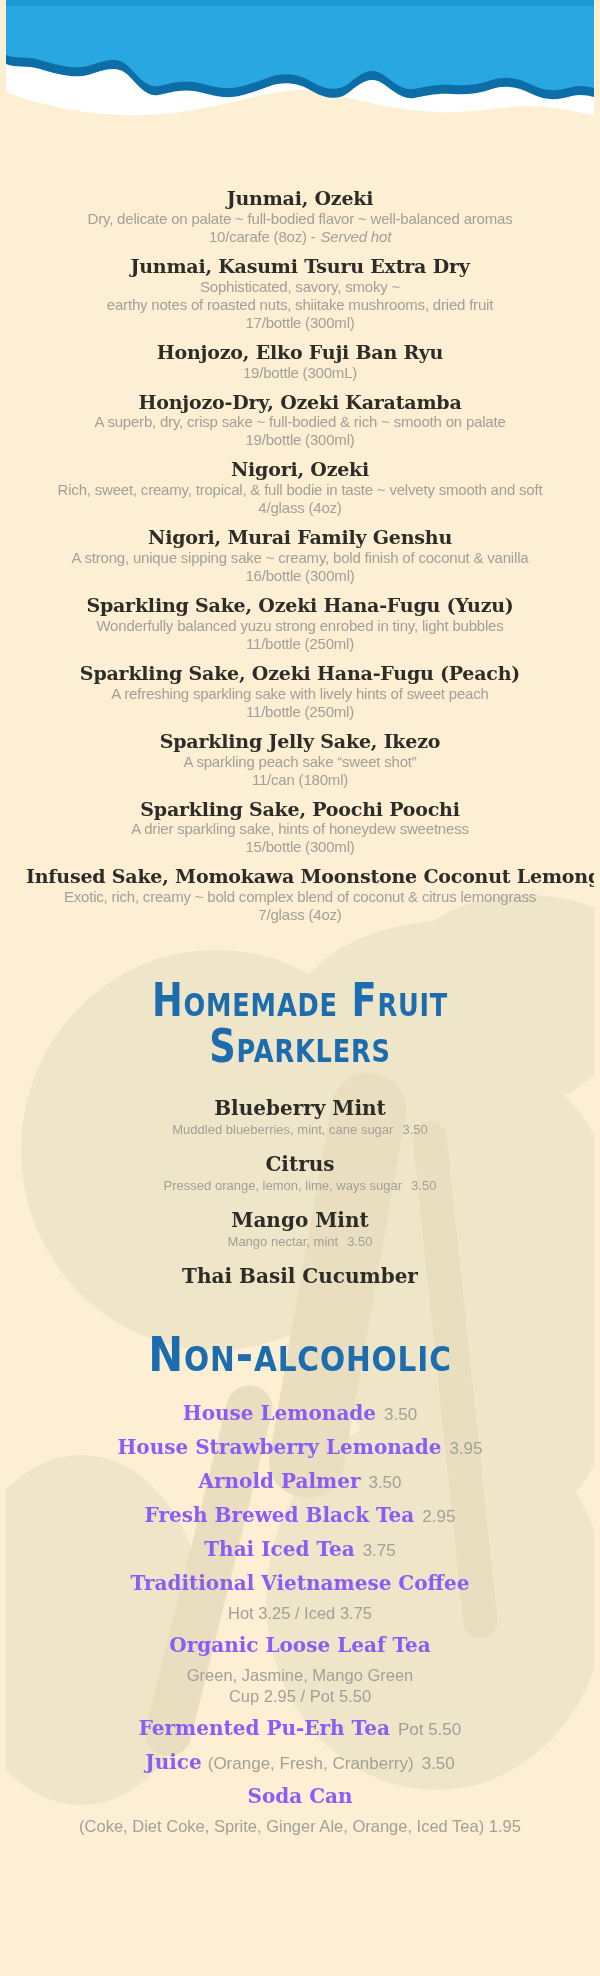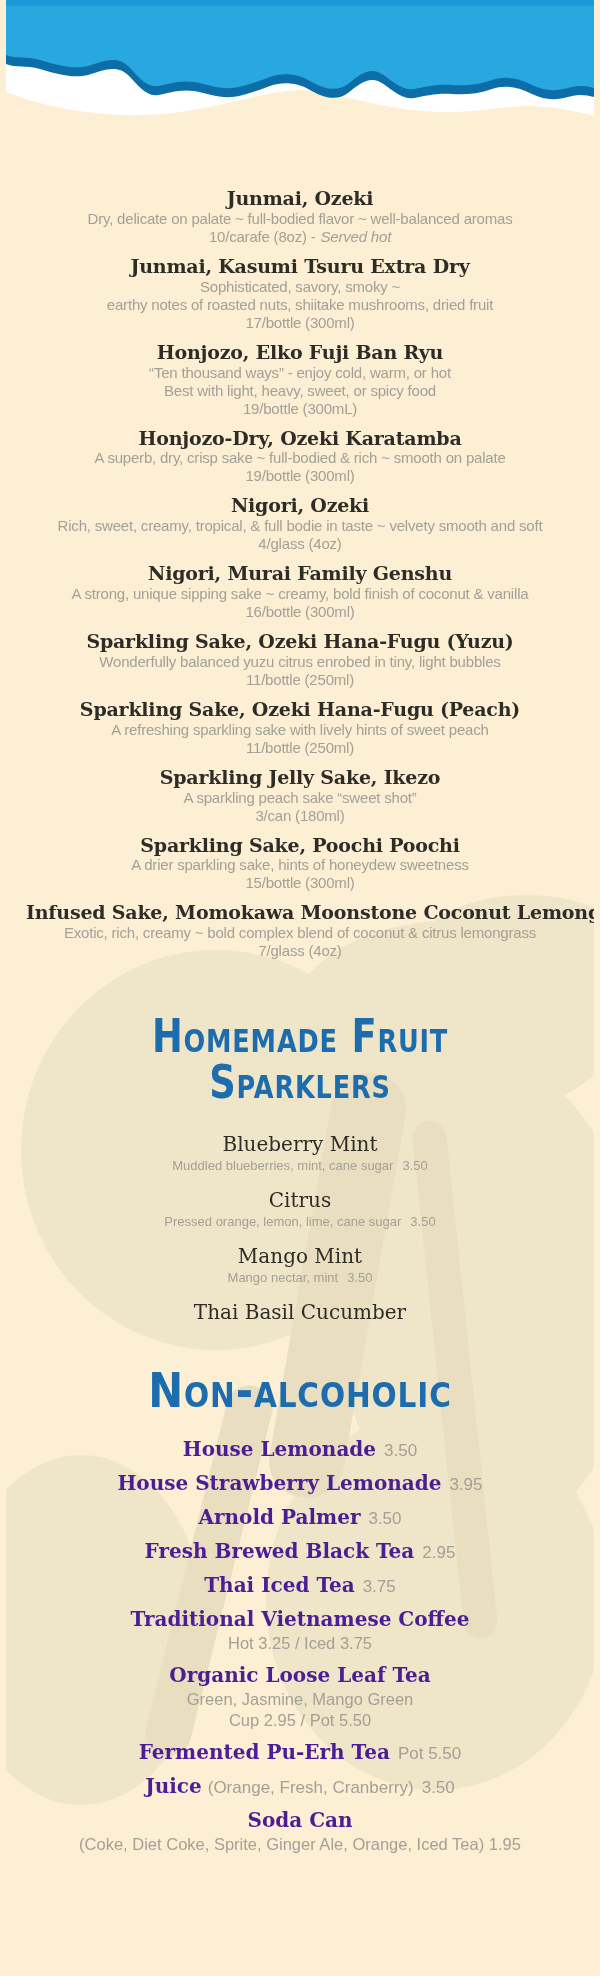--- a/index.html
+++ b/index.html
@@ -39,39 +39,39 @@
   .item-desc,.item-price{
     font-size:15px;line-height:1.2;color:#a3a097;
     letter-spacing:-0.2px;white-space:pre-line;
   }
   .item-desc:empty,.na-sub:empty{display:none;}
   .price-note{font-style:italic;}
   .price-note:not(:empty){margin-left:5px;}
   
   .sp-item{margin:0 0 13px 0;}
   .sp-name{
-    font-family:"DejaVu Serif",serif;font-weight:400;
+    font-family:"DejaVu Serif",serif;font-weight:700;
     font-size:20px;line-height:1.1;color:#2e2c26;white-space:nowrap;
   }
   .sp-line{font-size:13px;line-height:21px;color:#a3a097;white-space:nowrap;}
   .sp-price:not(:empty){margin-left:9px;}
   
   .na-item{margin:0 0 10px 0;}
   .na-line{line-height:23px;white-space:nowrap;}
   .na-name{
     font-family:"DejaVu Serif",serif;font-weight:700;
-    font-size:20px;color:#4c1d95;
+    font-size:20px;color:#8b5cf6;
   }
   .na-paren{font-size:17px;color:#a3a097;}
   .na-paren:not(:empty){margin-left:6px;}
   .na-price{font-size:17px;color:#a3a097;}
   .na-price:not(:empty){margin-left:8px;}
   .na-sub{
     font-size:16.5px;line-height:21px;color:#a3a097;
-    white-space:pre-line;margin-top:1px;
+    white-space:pre-line;margin-top:7px;
   }
 </style>
 </head>
 <body>
 
 <div class="page">
 
   <svg class="watermark" width="600" height="1976" viewBox="0 0 600 1976" aria-hidden="true">
     <g fill="#efe5c8">
       <ellipse cx="520" cy="960" rx="115" ry="65"></ellipse>
@@ -110,22 +110,20 @@
 
           <div class="menu-item">
             <div class="item-name">Junmai, Kasumi Tsuru Extra Dry</div>
             <div class="item-desc">Sophisticated, savory, smoky ~
 earthy notes of roasted nuts, shiitake mushrooms, dried fruit</div>
             <div class="item-price"><span>17/bottle (300ml)</span><span class="price-note"></span></div>
           </div>
 
           <div class="menu-item">
             <div class="item-name">Honjozo, Elko Fuji Ban Ryu</div>
-            <div class="item-desc">“Ten thousand ways” - enjoy cold, warm, or hot
-Best with light, heavy, sweet, or spicy food</div>
             <div class="item-price"><span>19/bottle (300mL)</span><span class="price-note"></span></div>
           </div>
 
           <div class="menu-item">
             <div class="item-name">Honjozo-Dry, Ozeki Karatamba</div>
             <div class="item-desc">A superb, dry, crisp sake ~ full-bodied &amp; rich ~ smooth on palate</div>
             <div class="item-price"><span>19/bottle (300ml)</span><span class="price-note"></span></div>
           </div>
 
           <div class="menu-item">
@@ -135,34 +133,34 @@
           </div>
 
           <div class="menu-item">
             <div class="item-name">Nigori, Murai Family Genshu</div>
             <div class="item-desc">A strong, unique sipping sake ~ creamy, bold finish of coconut &amp; vanilla</div>
             <div class="item-price"><span>16/bottle (300ml)</span><span class="price-note"></span></div>
           </div>
 
           <div class="menu-item">
             <div class="item-name">Sparkling Sake, Ozeki Hana-Fugu (Yuzu)</div>
-            <div class="item-desc">Wonderfully balanced yuzu citrus enrobed in tiny, light bubbles</div>
+            <div class="item-desc">Wonderfully balanced yuzu strong enrobed in tiny, light bubbles</div>
             <div class="item-price"><span>11/bottle (250ml)</span><span class="price-note"></span></div>
           </div>
 
           <div class="menu-item">
             <div class="item-name">Sparkling Sake, Ozeki Hana-Fugu (Peach)</div>
             <div class="item-desc">A refreshing sparkling sake with lively hints of sweet peach</div>
             <div class="item-price"><span>11/bottle (250ml)</span><span class="price-note"></span></div>
           </div>
 
           <div class="menu-item">
             <div class="item-name">Sparkling Jelly Sake, Ikezo</div>
             <div class="item-desc">A sparkling peach sake “sweet shot”</div>
-            <div class="item-price"><span>3/can (180ml)</span><span class="price-note"></span></div>
+            <div class="item-price"><span>11/can (180ml)</span><span class="price-note"></span></div>
           </div>
 
           <div class="menu-item">
             <div class="item-name">Sparkling  Sake, Poochi Poochi</div>
             <div class="item-desc">A drier sparkling sake, hints of honeydew sweetness</div>
             <div class="item-price"><span>15/bottle (300ml)</span><span class="price-note"></span></div>
           </div>
 
           <div class="menu-item">
             <div class="item-name">Infused Sake, Momokawa Moonstone Coconut Lemongrass</div>
@@ -177,21 +175,21 @@
       <h2 class="brush-title title-sparklers">Homemade Fruit Sparklers</h2>
       <div>
 
           <div class="sp-item">
             <div class="sp-name">Blueberry Mint</div>
             <div class="sp-line"><span>Muddled blueberries, mint, cane sugar</span><span class="sp-price">3.50</span></div>
           </div>
 
           <div class="sp-item">
             <div class="sp-name">Citrus</div>
-            <div class="sp-line"><span>Pressed orange, lemon, lime, cane sugar</span><span class="sp-price">3.50</span></div>
+            <div class="sp-line"><span>Pressed orange, lemon, lime, ways sugar</span><span class="sp-price">3.50</span></div>
           </div>
 
           <div class="sp-item">
             <div class="sp-name">Mango Mint</div>
             <div class="sp-line"><span>Mango nectar, mint</span><span class="sp-price">3.50</span></div>
           </div>
 
           <div class="sp-item">
             <div class="sp-name">Thai Basil Cucumber</div>
           </div>

